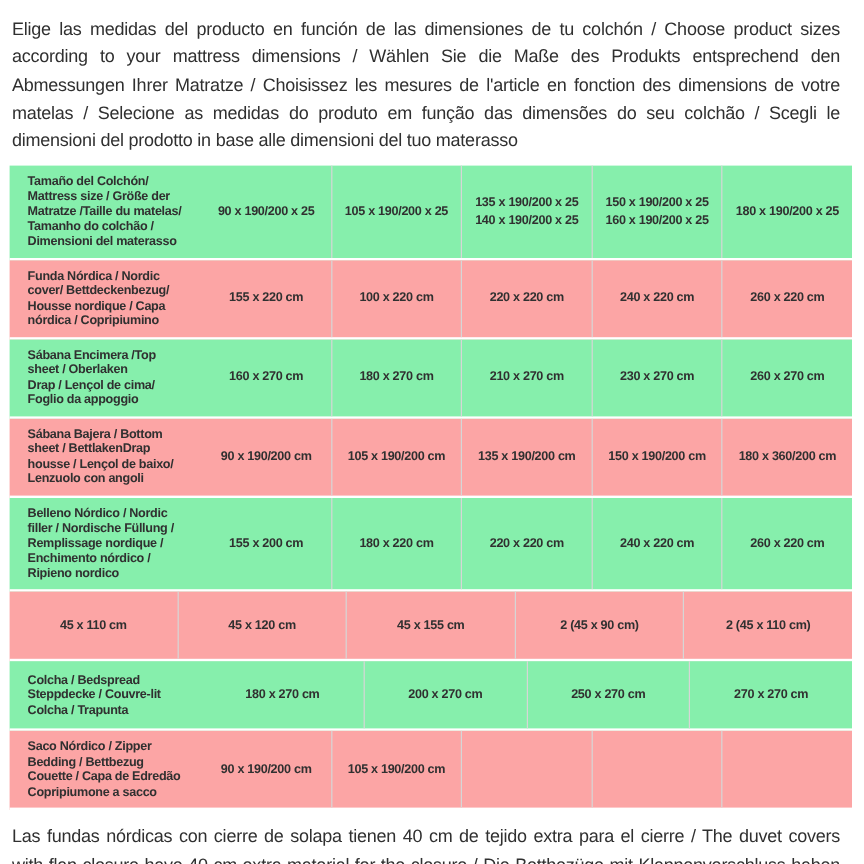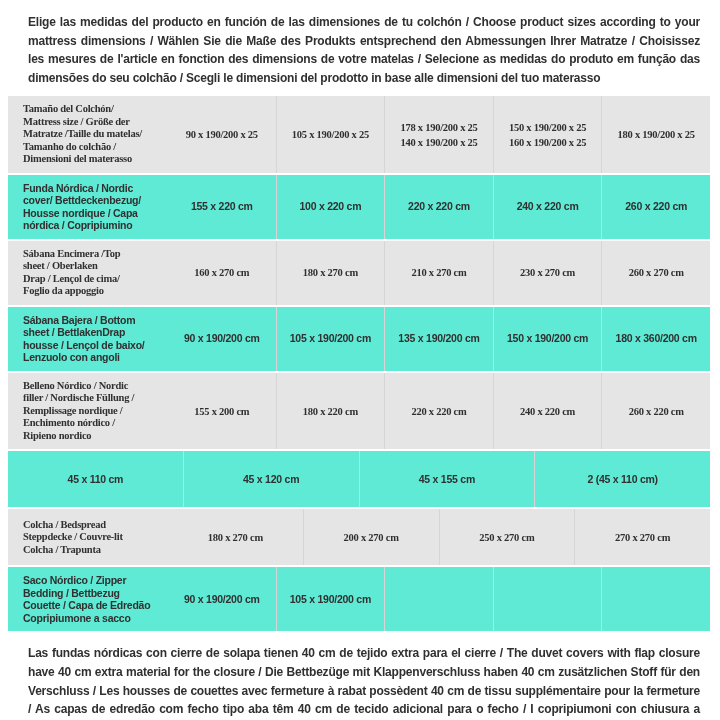--- a/index.html
+++ b/index.html
@@ -8,41 +8,41 @@
     background: #ffffff;
   }
   body {
     width: 720px;
     height: 720px;
     font-family: "Liberation Sans", sans-serif;
     color: #303030;
     overflow: hidden;
   }
   .intro, .footnote {
-    font-weight: bold;
-    font-size: 12px;
+    font-weight: normal;
+    font-size: 15px;
     line-height: 1.55;
     text-align: justify;
     letter-spacing: -0.2px;
-    margin: 0 20px 0 28px;
+    margin: 0 20px 0 10px;
   }
   .intro { padding-top: 13px; margin-bottom: 9px; }
   .footnote { padding-top: 11px; }
 
   .size-table {
     margin: 0 10px 0 8px;
   }
   .trow {
     display: flex;
     align-items: stretch;
     border-bottom: 2px solid #ffffff;
     min-height: 56px;
-    background: #5eead4;
+    background: #fca5a5;
   }
-  .trow.stripe { background: #e5e5e5; font-family: Liberation Serif, serif; }
+  .trow.stripe { background: #86efac; }
 
   .row-label {
     flex: 0 0 160px;
     display: flex;
     align-items: center;
     padding: 7px 2px 7px 15px;
     font-weight: bold;
     font-size: 10.5px;
     line-height: 12.5px;
     letter-spacing: -0.25px;
@@ -76,21 +76,21 @@
   <div class="size-table">
 
     <div class="trow stripe">
       <div class="row-label">Tamaño del Colchón/
 Mattress size / Größe der
 Matratze /Taille du matelas/
 Tamanho do colchão /
 Dimensioni del materasso</div>
       <div class="cell first">90 x 190/200 x 25</div>
       <div class="cell">105 x 190/200 x 25</div>
-      <div class="cell">178 x 190/200 x 25
+      <div class="cell">135 x 190/200 x 25
 140 x 190/200 x 25</div>
       <div class="cell">150 x 190/200 x 25
 160 x 190/200 x 25</div>
       <div class="cell">180 x 190/200 x 25</div>
     </div>
 
     <div class="trow">
       <div class="row-label">Funda Nórdica /  Nordic
 cover/ Bettdeckenbezug/
 Housse nordique  / Capa
@@ -136,20 +136,21 @@
       <div class="cell">180 x 220 cm</div>
       <div class="cell">220 x 220 cm</div>
       <div class="cell">240 x 220 cm</div>
       <div class="cell">260 x 220 cm</div>
     </div>
 
     <div class="trow">
       <div class="cell first">45 x 110 cm</div>
       <div class="cell">45 x 120 cm</div>
       <div class="cell">45 x 155 cm</div>
+      <div class="cell">2 (45 x 90 cm)</div>
       <div class="cell">2 (45 x 110 cm)</div>
     </div>
 
     <div class="trow stripe">
       <div class="row-label">Colcha / Bedspread
 Steppdecke / Couvre-lit
 Colcha / Trapunta</div>
       <div class="cell first">180 x 270 cm</div>
       <div class="cell">200 x 270 cm</div>
       <div class="cell">250 x 270 cm</div>

